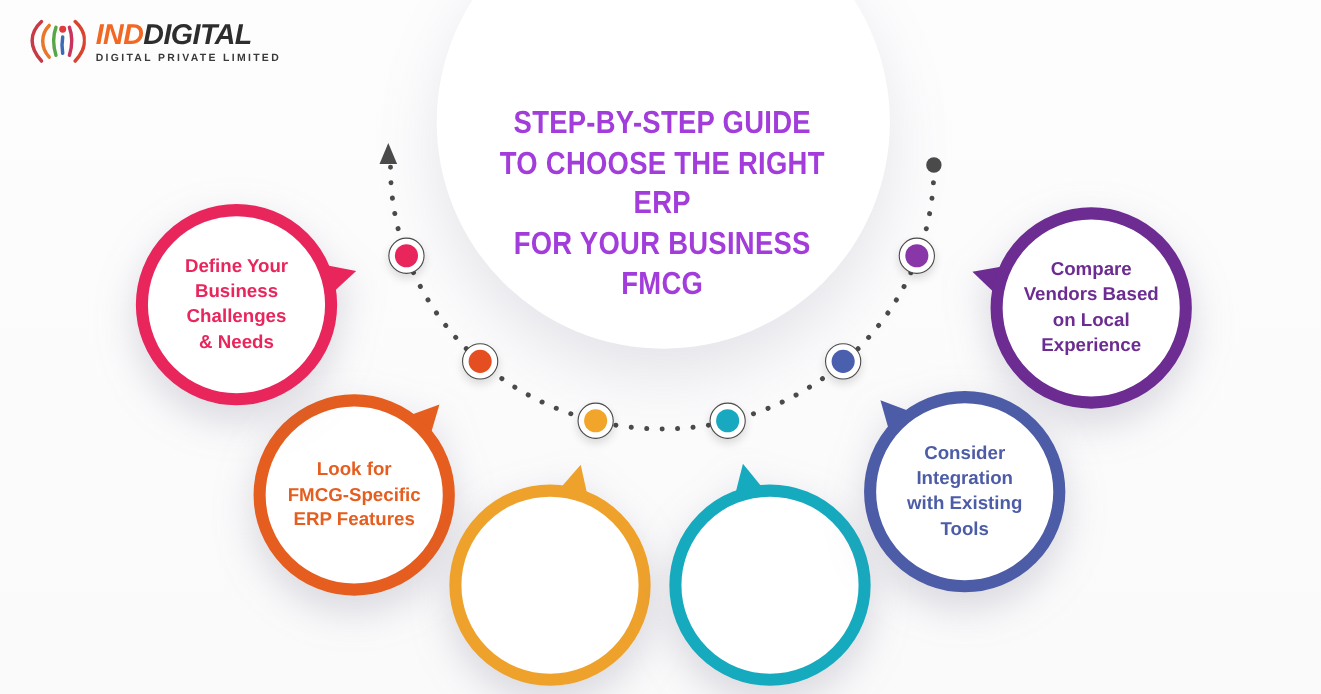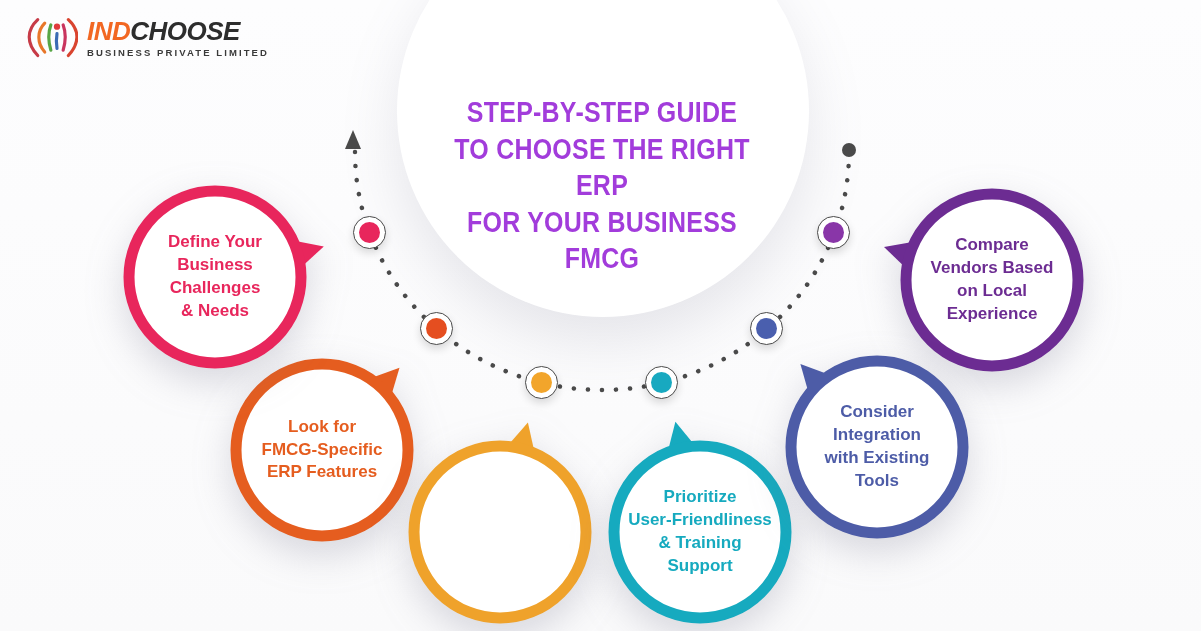--- a/index.html
+++ b/index.html
@@ -105,24 +105,20 @@
       <polygon points="115.4,37.0 142.9,5.5 152.0,46.4" fill="currentColor"></polygon>
       <circle cx="115" cy="115" r="86" fill="#ffffff" stroke="currentColor" stroke-width="11"></circle>
     </svg>
   </div>
 
   <div class="step" style="left: 585px; top: 417px; --c: #16AABF; --dot: #18A9C0;">
     <svg width="230" height="230" viewBox="0 0 230 230">
       <polygon points="80.1,45.3 90.4,4.7 116.9,37.0" fill="currentColor"></polygon>
       <circle cx="115" cy="115" r="86" fill="#ffffff" stroke="currentColor" stroke-width="11"></circle>
     </svg>
-    <div class="step-label">Prioritize
-User-Friendliness
-&amp; Training
-Support</div>
   </div>
 
   <div class="step" style="left: 877px; top: 165px; --c: #6C2C92; --dot: #8936A8;">
     <svg width="230" height="230" viewBox="0 0 230 230">
       <polygon points="37.1,110.9 7.0,82.0 48.2,74.8" fill="currentColor"></polygon>
       <circle cx="115" cy="115" r="86" fill="#ffffff" stroke="currentColor" stroke-width="11"></circle>
     </svg>
     <div class="step-label">Compare
 Vendors Based
 on Local
@@ -144,18 +140,18 @@
     <svg width="56" height="48" viewBox="0 0 64 52" fill="none" stroke-linecap="round">
       <path d="M18 5 C5 17 5 32 18 46" stroke="#C73B47" stroke-width="3.6"></path>
       <path d="M26 9 C17 18 17 32 26 42" stroke="#E8772A" stroke-width="3.6"></path>
       <path d="M33 11 C30 19 30 30 33 40" stroke="#58A646" stroke-width="3.6"></path>
       <circle cx="40" cy="13" r="3.6" fill="#E03A3C"></circle>
       <path d="M40 21 C39 27 39 32 40 38" stroke="#3B6BB4" stroke-width="3.6"></path>
       <path d="M47 11 C50 19 50 30 47 40" stroke="#C9345E" stroke-width="3.6"></path>
       <path d="M53 5 C66 17 66 32 53 46" stroke="#D9442F" stroke-width="3.6"></path>
     </svg>
     <div class="logo-text">
-      <div class="logo-name"><span class="ind">IND</span><span>CHOOSE</span></div>
-      <div class="logo-sub">BUSINESS PRIVATE LIMITED</div>
+      <div class="logo-name"><span class="ind">IND</span><span>DIGITAL</span></div>
+      <div class="logo-sub">DIGITAL PRIVATE LIMITED</div>
     </div>
   </div>
 
 </div>
 
 </body></html>

